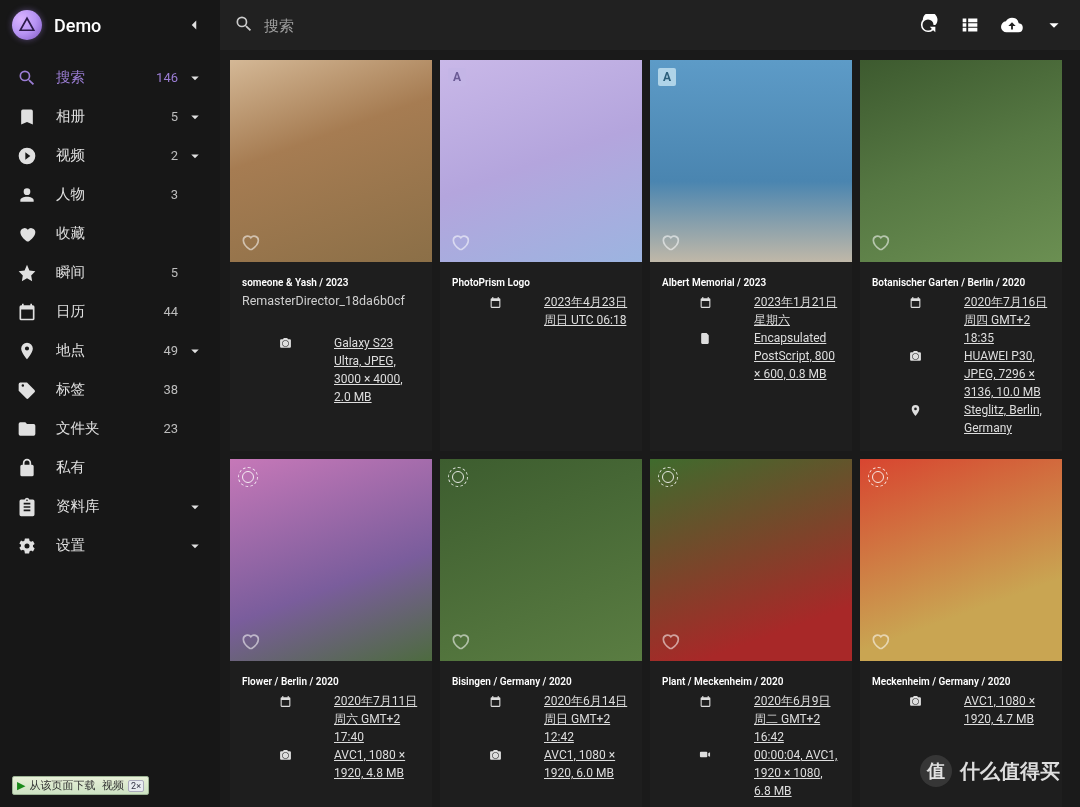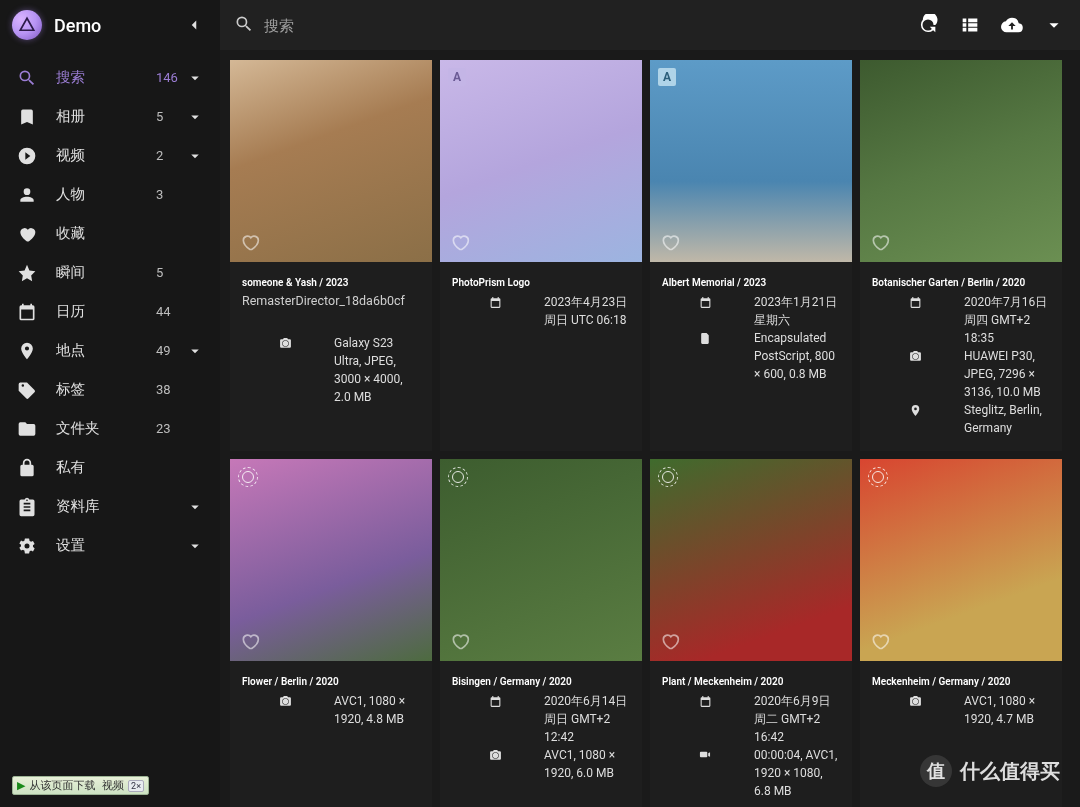--- a/index.html
+++ b/index.html
@@ -12,21 +12,21 @@
 .app-title { font-size:18px; font-weight:500; color:#fff; }
 .collapse-btn { margin-left:auto; width:28px; height:28px; display:flex; align-items:center; justify-content:center; cursor:pointer; color:#e0e0e0; }
 
 .nav { padding-top:8px; }
 .nav-item { display:flex; align-items:center; height:39px; padding:0 14px 0 16px; cursor:pointer; color:#e0e0e0; }
 .nav-item.active { color:#9b7dd4; }
 .nav-item.active .nav-count { color:#9b7dd4; }
 .nav-icon { width:22px; height:22px; display:flex; align-items:center; justify-content:center; margin-right:18px; }
 .nav-icon svg { width:20px; height:20px; fill:currentColor; }
 .nav-label { font-size:14.5px; flex:0 0 auto; }
-.nav-count { margin-left:auto; font-size:13px; color:#bdbdbd; min-width:22px; }
+.nav-count { margin-left:auto; font-size:13px; color:#bdbdbd; min-width:22px; text-align:right;}
 .nav-exp { width:22px; display:flex; align-items:center; justify-content:center; margin-left:6px; color:#e0e0e0;}
 .nav-exp svg, .collapse-btn svg { width:18px; height:18px; fill:currentColor; }
 
 .footer-widget { position:absolute; bottom:12px; left:12px; display:flex; align-items:center; background:linear-gradient(#e8f0d8,#cde2c3); border:1px solid #9cb394; border-radius:2px; font-size:11px; color:#2a4; padding:1px 4px; }
 .footer-widget .play { color:#1a8a1a; margin-right:4px; }
 .footer-widget .txt { color:#333; font-family:Liberation Mono, monospace;}
 .footer-widget .badge { margin-left:4px; background:#e8ecf0; border:1px solid #aab; border-radius:2px; font-size:9px; padding:0 2px; color:#334;}
 
 .topbar { position:absolute; left:220px; top:0; right:0; height:50px; background:#212121; display:flex; align-items:center; padding:0 14px; }
 .search-ico { width:22px; height:22px; color:#ccc; margin-right:8px; }
@@ -45,21 +45,21 @@
 .thumb .fav svg { width:20px; height:20px; fill:none; stroke:rgba(255,255,255,.55); stroke-width:2; }
 .thumb .badge-tl { position:absolute; top:8px; left:8px; width:18px; height:18px; border-radius:2px; display:flex; align-items:center; justify-content:center; font-size:12px; font-weight:700; }
 .thumb .raw-badge { position:absolute; top:8px; left:8px; width:20px; height:20px; border:1.5px dashed rgba(255,255,255,.85); border-radius:50%; }
 .thumb .raw-badge::after{content:"";position:absolute;inset:3px;border:1.5px solid rgba(255,255,255,.85);border-radius:50%;}
 .caption { padding:14px 12px 14px; }
 .cap-title { font-size:10px; font-weight:600; line-height:1.3; margin-bottom:4px; }
 .cap-sub { font-size:12.5px; color:#cfcfcf; margin-bottom:26px; }
 .meta-row { font-size:12px; color:#dedede; line-height:1.5; display:flex; align-items:flex-start; }
 .meta-row .mi { width:16px; height:14px; margin-right:6px; flex-shrink:0; display:inline-flex; align-items:center; justify-content:center; margin-top:2px;}
 .meta-row .mi svg { width:13px; height:13px; fill:currentColor; }
-.meta-row span { flex:1; }
+.meta-row span { flex:1;text-decoration:underline; }
 
 
 .t0{background:linear-gradient(160deg,#d4b896,#a67c52 40%,#8b6f47);}
 .t1{background:linear-gradient(160deg,#c9b8e8,#b4a5dd 50%,#9cb4e0);}
 .t2{background:linear-gradient(180deg,#5d9bc7,#4a85b0 60%,#c0b8a8);}
 .t3{background:linear-gradient(160deg,#3d5a2f,#567843 50%,#6b8f52);}
 .t4{background:linear-gradient(160deg,#c678b8,#7a5d9c 60%,#4d6b3f);}
 .t5{background:linear-gradient(160deg,#3d5d2f,#5a7d42);}
 .t6{background:linear-gradient(160deg,#3f6b2d,#a82828 80%);}
 .t7{background:linear-gradient(160deg,#d84530,#c9a552 70%);}
@@ -382,20 +382,28 @@
           <div class="fav"><svg viewBox="0 0 24 24">
               <path d="M12 21s-8-5-8-11a5 5 0 019-3 5 5 0 019 3c0 6-8 11-8 11z"></path>
             </svg></div>
           <div class="raw-badge"></div>
         </div>
         <div class="caption">
           <div class="cap-title">Flower / Berlin / 2020</div>
           <div class="meta-row">
             <span class="mi">
               <svg viewBox="0 0 24 24">
+                <path d="M19 4h-1V2h-2v2H8V2H6v2H5a2 2 0 00-2 2v14a2 2 0 002 2h14a2 2 0 002-2V6a2 2 0 00-2-2zm0 16H5V9h14z"></path>
+              </svg>
+            </span>
+            <span>2020年7月11日周六 GMT+2 17:40</span>
+          </div>
+          <div class="meta-row">
+            <span class="mi">
+              <svg viewBox="0 0 24 24">
                 <path d="M12 7a5 5 0 105 5 5 5 0 00-5-5zm8-3h-3.17L15 2H9L7.17 4H4a2 2 0 00-2 2v12a2 2 0 002 2h16a2 2 0 002-2V6a2 2 0 00-2-2zm-8 14a6 6 0 116-6 6 6 0 01-6 6z"></path>
               </svg>
             </span>
             <span>AVC1, 1080 × 1920, 4.8 MB</span>
           </div>
         </div>
       </div>
       <div class="card">
         <div class="thumb t5">
           <div class="fav"><svg viewBox="0 0 24 24">

